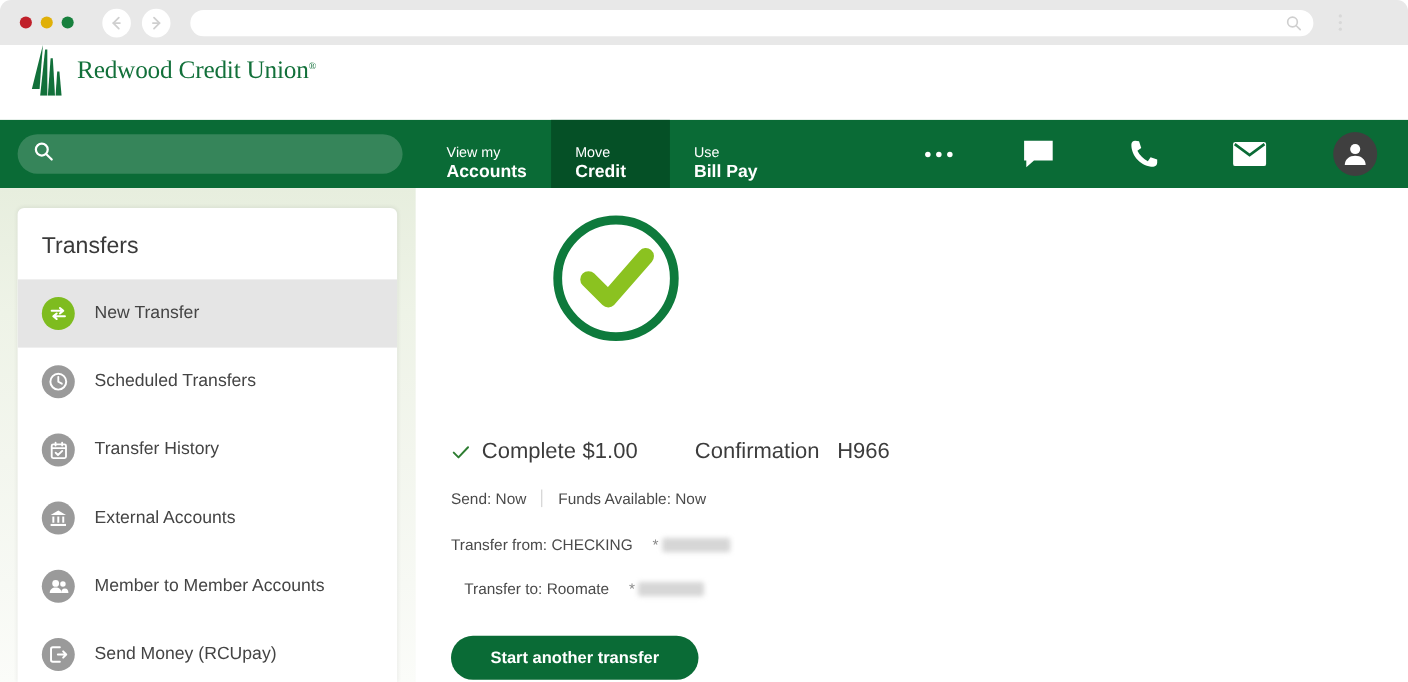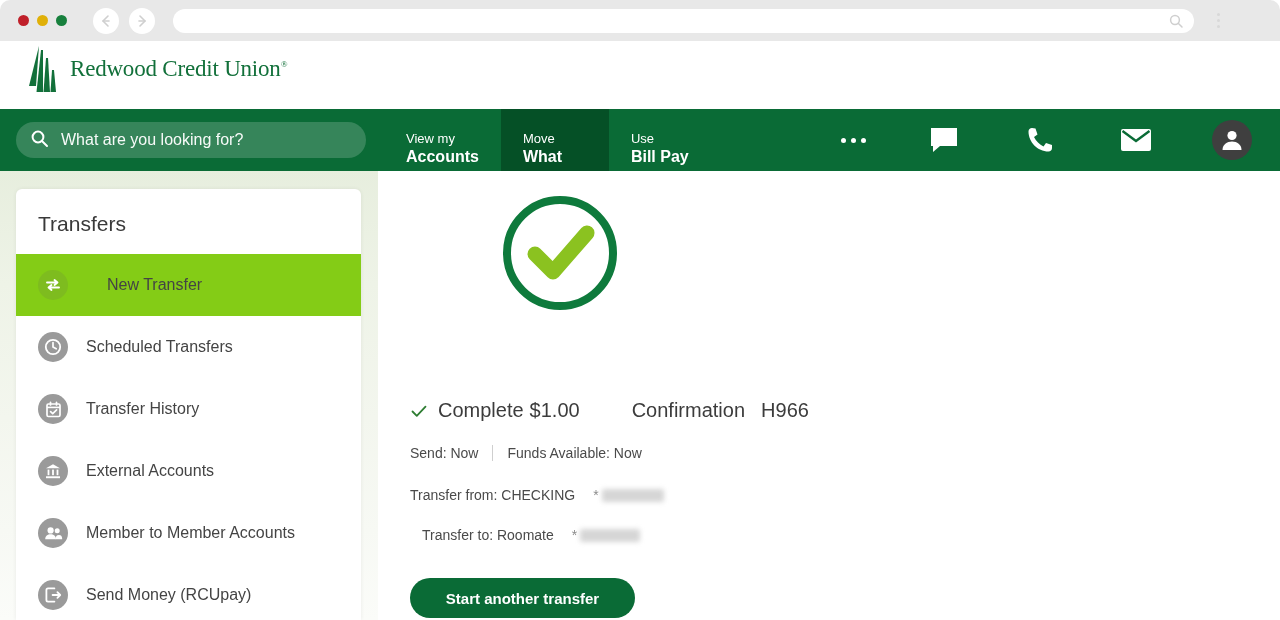--- a/index.html
+++ b/index.html
@@ -45,21 +45,21 @@
     margin-left: 14px; width: 20px;
     display: flex; flex-direction: column; align-items: center; gap: 3px;
   }
   .kebab span { width: 3px; height: 3px; border-radius: 50%; background: #d8d8d8; }
 
   
   .site-header {
     position: absolute; top: 41px; left: 0;
     width: 1280px; height: 56px;
     background: #ffffff;
-    display: flex; align-items: center;
+    display: flex; align-items: flex-start;
   }
   .logo-wrap { display: flex; align-items: center; margin-left: 28px; }
   .logo-mark { width: 30px; height: 46px; }
   .logo-text {
     margin-left: 12px;
     font-family: "Liberation Serif", serif;
     font-size: 23px;
     color: #12703a;
     letter-spacing: -0.2px;
     white-space: nowrap;
@@ -139,21 +139,21 @@
   .sidebar-title {
     font-size: 21px; color: #3a3a3a;
     padding: 23px 0 0 22px;
     font-weight: 400;
   }
   .side-list { margin-top: 18px; }
   .side-item {
     display: flex; align-items: center;
     height: 62px; padding-left: 22px;
   }
-  .side-item.active { background: #84cc16; gap: 21px; }
+  .side-item.active { background: #e5e5e5; }
   .side-icon {
     width: 30px; height: 30px; border-radius: 50%;
     background: #9a9a9a;
     display: flex; align-items: center; justify-content: center;
     flex: none;
   }
   .side-item.active .side-icon { background: #7ebc1f; }
   .side-label {
     margin-left: 18px;
     font-size: 16px; color: #444444;
@@ -279,31 +279,30 @@
 
 <div class="green-nav">
 
   <div class="search-box">
     <span>
       <svg width="19" height="19" viewBox="0 0 19 19">
         <circle cx="8" cy="8" r="5.4" fill="none" stroke="#ffffff" stroke-width="2"></circle>
         <line x1="12.2" y1="12.2" x2="17" y2="17" stroke="#ffffff" stroke-width="2" stroke-linecap="round"></line>
       </svg>
     </span>
-    <span class="placeholder">What are you looking for?</span>
   </div>
 
   <div class="nav-tabs">
     <div class="nav-tab">
       <span class="small">View my</span>
       <span class="big">Accounts</span>
     </div>
     <div class="nav-tab active">
       <span class="small">Move</span>
-      <span class="big">What</span>
+      <span class="big">Credit</span>
     </div>
     <div class="nav-tab">
       <span class="small">Use</span>
       <span class="big">Bill Pay</span>
     </div>
   </div>
 
   <div class="nav-icons">
     <div class="nav-icon dots">
       <span class="dots-inner">

